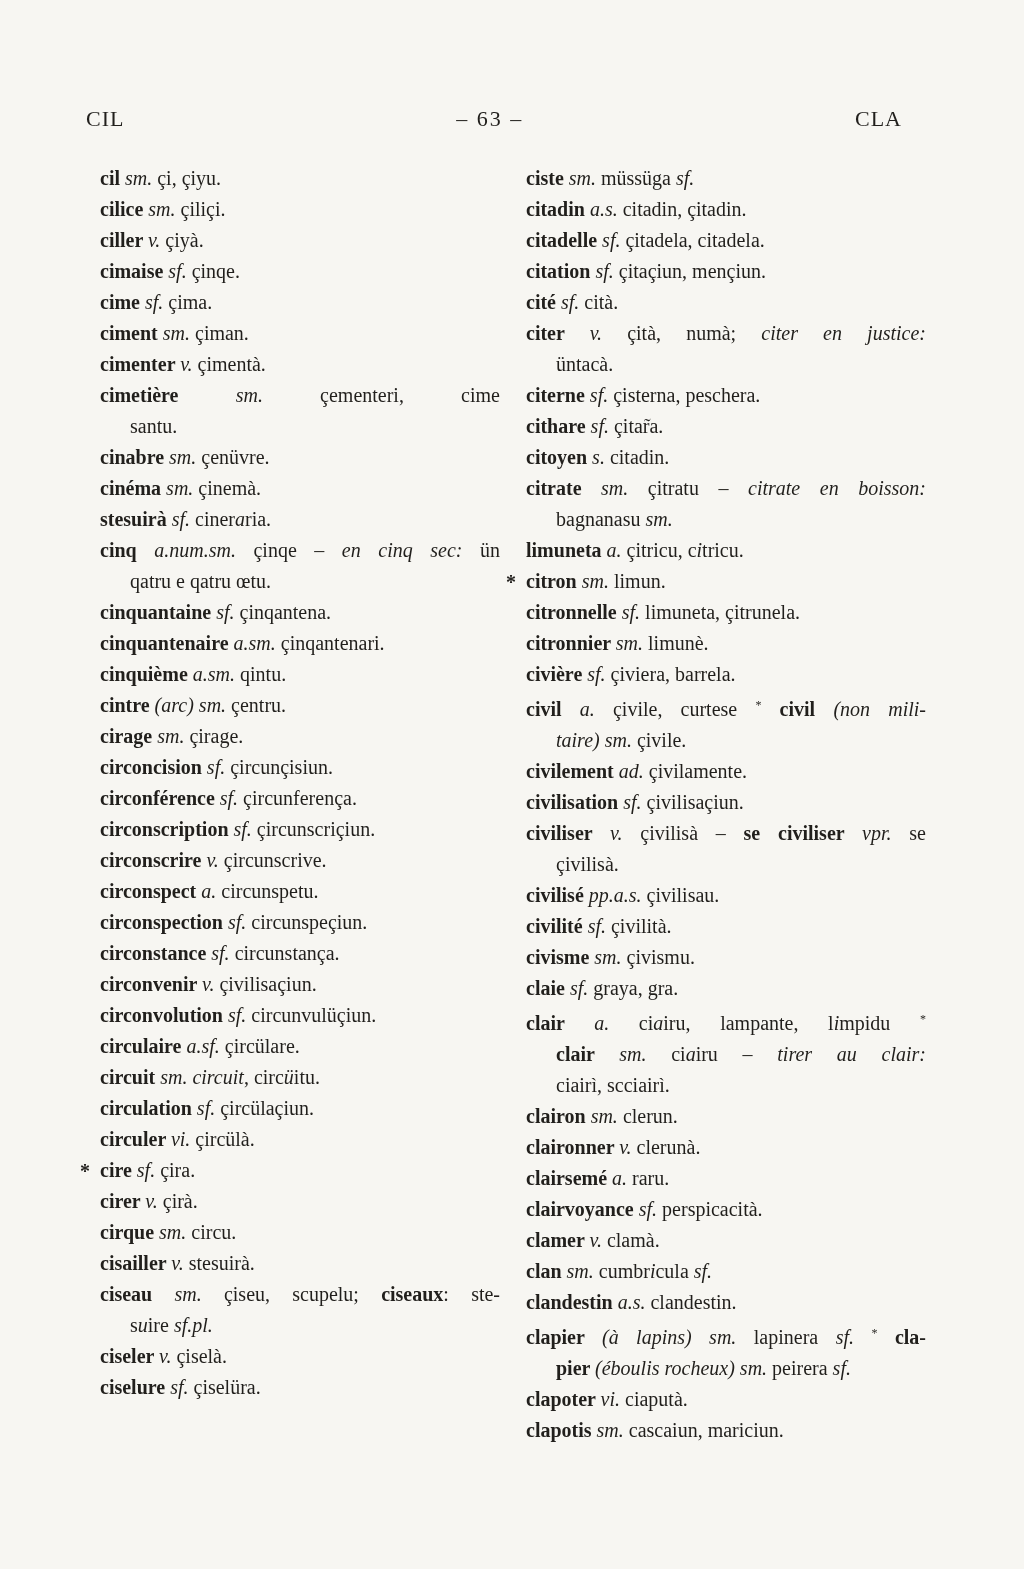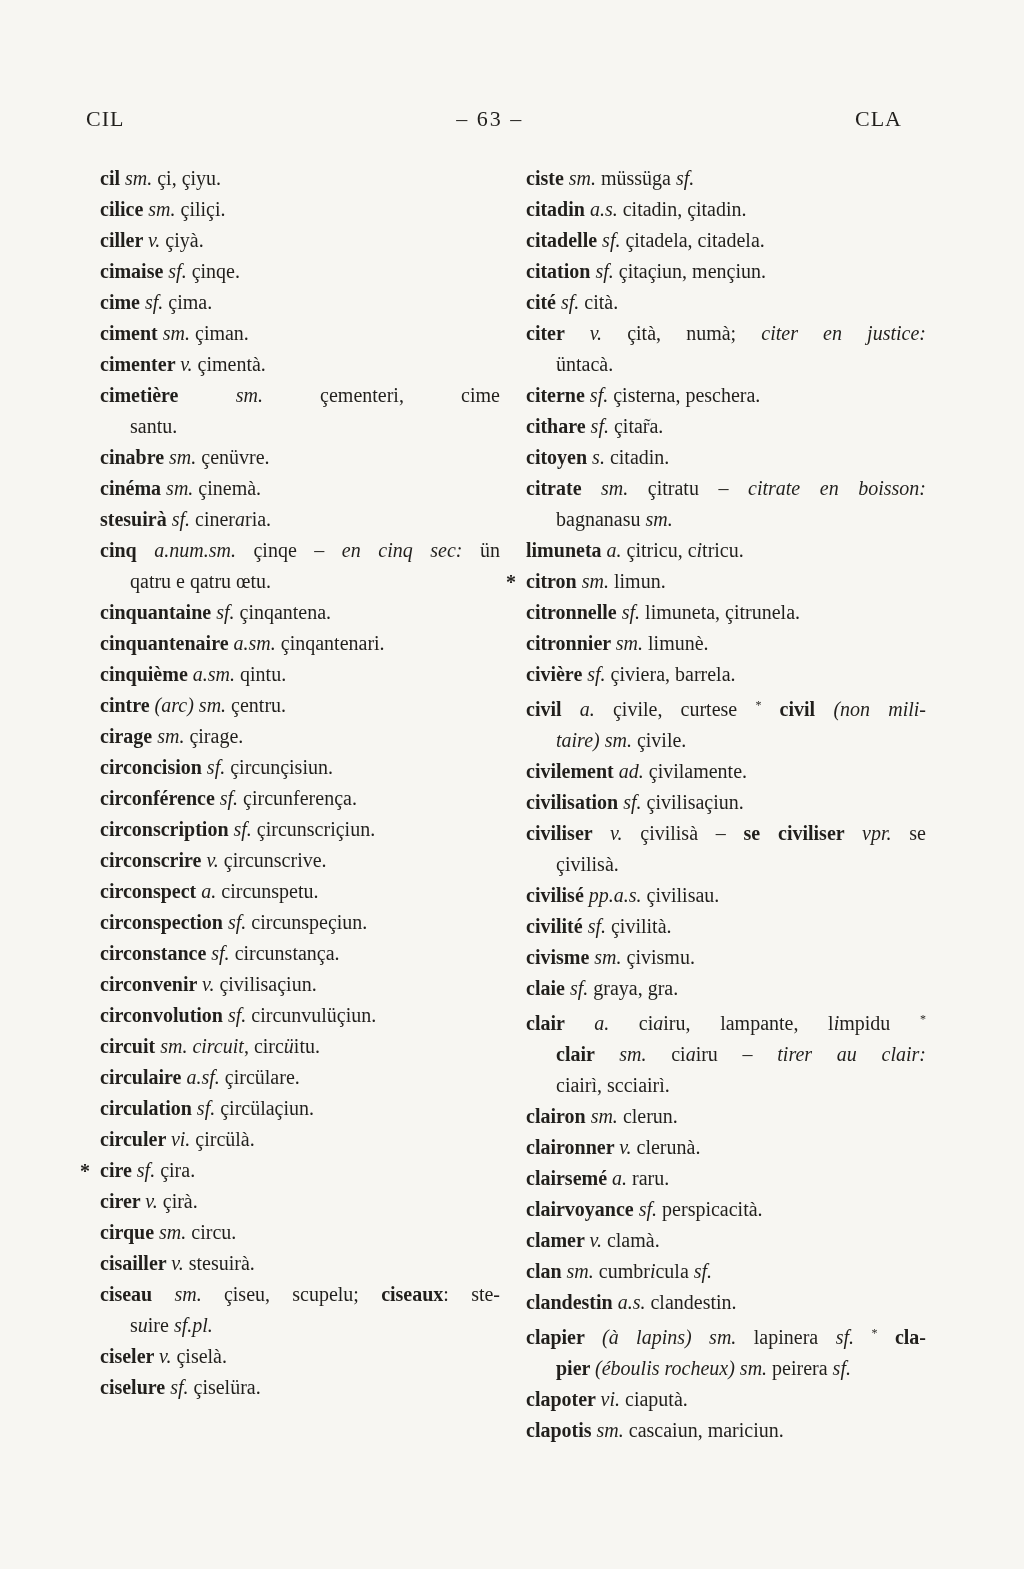--- a/index.html
+++ b/index.html
@@ -120,24 +120,24 @@
         <div class="entry">
           <div class="line"><span class="seg-b">circonstance </span><span class="seg-i">sf. </span><span class="seg-n">circunstança.</span></div>
         </div>
         <div class="entry">
           <div class="line"><span class="seg-b">circonvenir </span><span class="seg-i">v. </span><span class="seg-n">çivilisaçiun.</span></div>
         </div>
         <div class="entry">
           <div class="line"><span class="seg-b">circonvolution </span><span class="seg-i">sf. </span><span class="seg-n">circunvulüçiun.</span></div>
         </div>
         <div class="entry">
+          <div class="line"><span class="seg-b">circulaire </span><span class="seg-i">a.sf. </span><span class="seg-n">çircülare.</span></div>
+        </div>
+        <div class="entry">
           <div class="line"><span class="seg-b">circuit </span><span class="seg-i">sm. circuit</span><span class="seg-n">, circ</span><span class="seg-i">ü</span><span class="seg-n">itu.</span></div>
-        </div>
-        <div class="entry">
-          <div class="line"><span class="seg-b">circulaire </span><span class="seg-i">a.sf. </span><span class="seg-n">çircülare.</span></div>
         </div>
         <div class="entry">
           <div class="line"><span class="seg-b">circulation </span><span class="seg-i">sf. </span><span class="seg-n">çircülaçiun.</span></div>
         </div>
         <div class="entry">
           <div class="line"><span class="seg-b">circuler </span><span class="seg-i">vi. </span><span class="seg-n">çircülà.</span></div>
         </div>
         <div class="entry">
           <span class="star">*</span>
           <div class="line"><span class="seg-b">cire </span><span class="seg-i">sf. </span><span class="seg-n">çira.</span></div>

